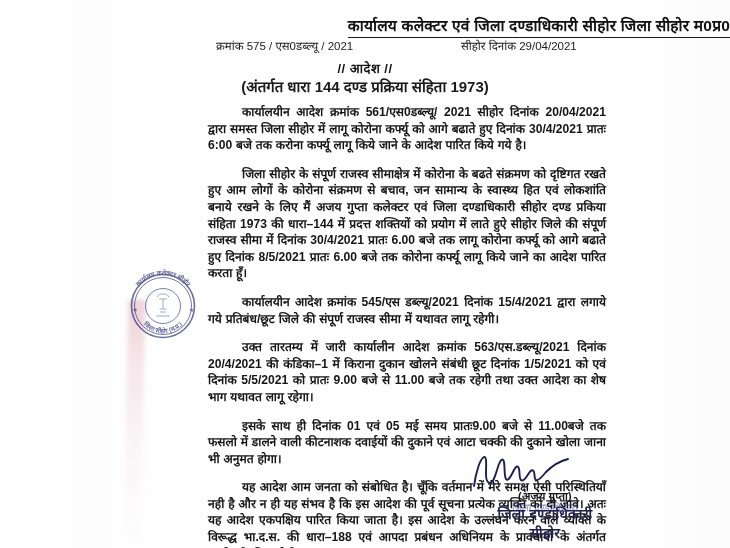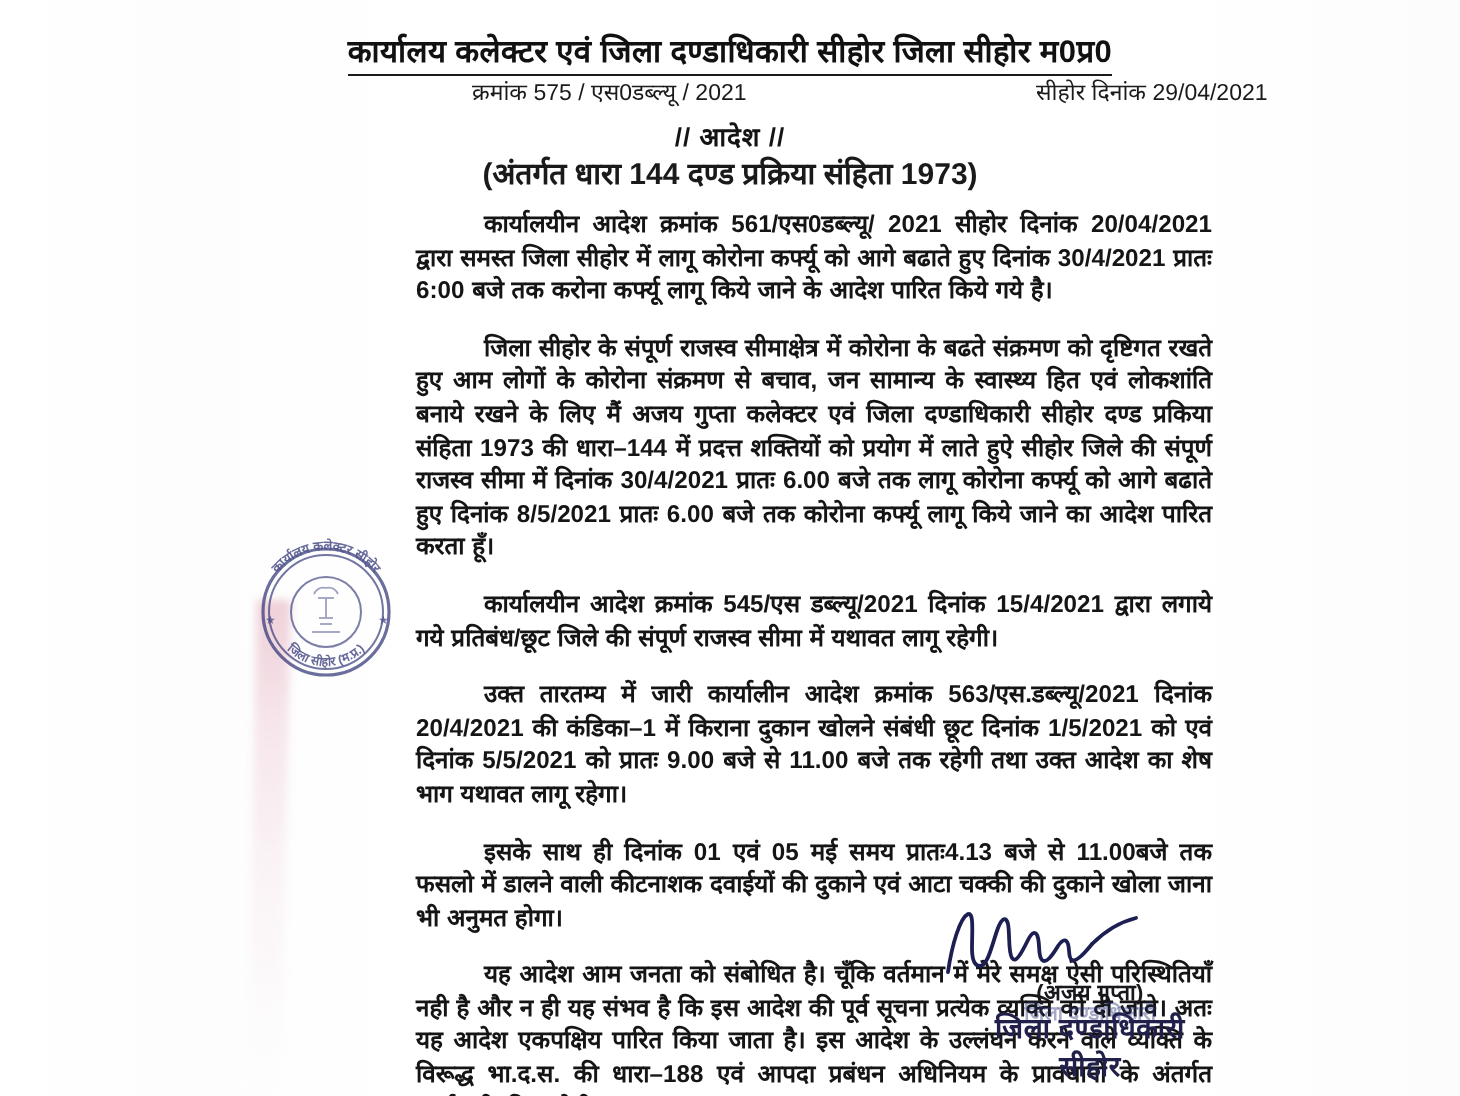--- a/index.html
+++ b/index.html
@@ -50,43 +50,42 @@
     transform: rotate(1.1deg);
     pointer-events: none;
   }
 
   
   .doc-head {
     position: absolute;
     left: 0;
     right: 0;
     top: 14px;
-    text-align: center;
+    text-align: right;
   }
   .office-title {
     display: inline-block;
     font-size: 15.5px;
     font-weight: 700;
     color: #111111;
     letter-spacing: .2px;
     border-bottom: 1.3px solid #1a1a1a;
     padding-bottom: 1px;
     white-space: nowrap;
   }
 
   .ref-row {
     position: absolute;
     top: 38px;
-    left: 236px;
+    left: 216px;
     right: 32px;
     display: flex;
     justify-content: flex-start;
     font-size: 11.5px;
     color: #1a1a1a;
-    gap: 37px;
   }
   .ref-left   { width: 245px; }
   .ref-right  { }
 
   .order-word {
     position: absolute;
     top: 59px;
     left: 0; right: 0;
     text-align: center;
     font-size: 13px;
@@ -202,21 +201,21 @@
 
   <div class="order-word">// आदेश //</div>
 
   <div class="order-sub">(अंतर्गत धारा 144 दण्ड प्रक्रिया संहिता 1973)</div>
 
   <div class="body-block">
     <p class="para">कार्यालयीन आदेश क्रमांक 561/एस0डब्ल्यू/ 2021 सीहोर दिनांक 20/04/2021 द्वारा समस्त जिला सीहोर में लागू कोरोना कर्फ्यू को आगे बढाते हुए दिनांक 30/4/2021 प्रातः 6:00 बजे तक करोना कर्फ्यू लागू किये जाने के आदेश पारित किये गये है।</p>
     <p class="para">जिला सीहोर के संपूर्ण राजस्व सीमाक्षेत्र में कोरोना के बढते संक्रमण को दृष्टिगत रखते हुए आम लोगों के कोरोना संक्रमण से बचाव, जन सामान्य के स्वास्थ्य हित एवं लोकशांति बनाये रखने के लिए मैं अजय गुप्ता कलेक्टर एवं जिला दण्डाधिकारी सीहोर दण्ड प्रकिया संहिता 1973 की धारा–144 में प्रदत्त शक्तियों को प्रयोग में लाते हुऐ सीहोर जिले की संपूर्ण राजस्व सीमा में दिनांक 30/4/2021 प्रातः 6.00 बजे तक लागू कोरोना कर्फ्यू को आगे बढाते हुए दिनांक 8/5/2021 प्रातः 6.00 बजे तक कोरोना कर्फ्यू लागू किये जाने का आदेश पारित करता हूँ।</p>
     <p class="para tight">कार्यालयीन आदेश क्रमांक 545/एस डब्ल्यू/2021 दिनांक 15/4/2021 द्वारा लगाये गये प्रतिबंध/छूट जिले की संपूर्ण राजस्व सीमा में यथावत लागू रहेगी।</p>
     <p class="para">उक्त तारतम्य में जारी कार्यालीन आदेश क्रमांक 563/एस.डब्ल्यू/2021 दिनांक 20/4/2021 की कंडिका–1 में किराना दुकान खोलने संबंधी छूट दिनांक 1/5/2021 को एवं दिनांक 5/5/2021 को प्रातः 9.00 बजे से 11.00 बजे तक रहेगी तथा उक्त आदेश का शेष भाग यथावत लागू रहेगा।</p>
-    <p class="para">इसके साथ ही दिनांक 01 एवं 05 मई समय प्रातः4.13 बजे से  11.00बजे तक फसलो में डालने वाली कीटनाशक दवाईयों की दुकाने एवं आटा चक्की की दुकाने खोला जाना भी अनुमत होगा।</p>
+    <p class="para">इसके साथ ही दिनांक 01 एवं 05 मई समय प्रातः9.00 बजे से  11.00बजे तक फसलो में डालने वाली कीटनाशक दवाईयों की दुकाने एवं आटा चक्की की दुकाने खोला जाना भी अनुमत होगा।</p>
     <p class="para">यह आदेश आम जनता को संबोधित है। चूँकि वर्तमान में मेरे समक्ष ऐसी परिस्थितियाँ नही है और न ही यह संभव है कि इस आदेश की पूर्व सूचना प्रत्येक व्यक्ति को दी जावे। अतः यह आदेश एकपक्षिय पारित किया जाता है। इस आदेश के उल्लंघन करने वाले व्यक्ति के विरूद्ध भा.द.स. की धारा–188 एवं आपदा प्रबंधन अधिनियम के प्रावधानों के अंतर्गत कार्यवाही की जावेगी।</p>
 
   </div>
 
   <div class="seal">
     <svg width="80" height="80" viewBox="0 0 80 80" aria-hidden="true">
       <defs>
         <path id="arcTop" d="M 9,40 A 31,31 0 0 1 71,40" fill="none"></path>
         <path id="arcBot" d="M 13,40 A 27,27 0 0 0 67,40" fill="none"></path>
       </defs>

